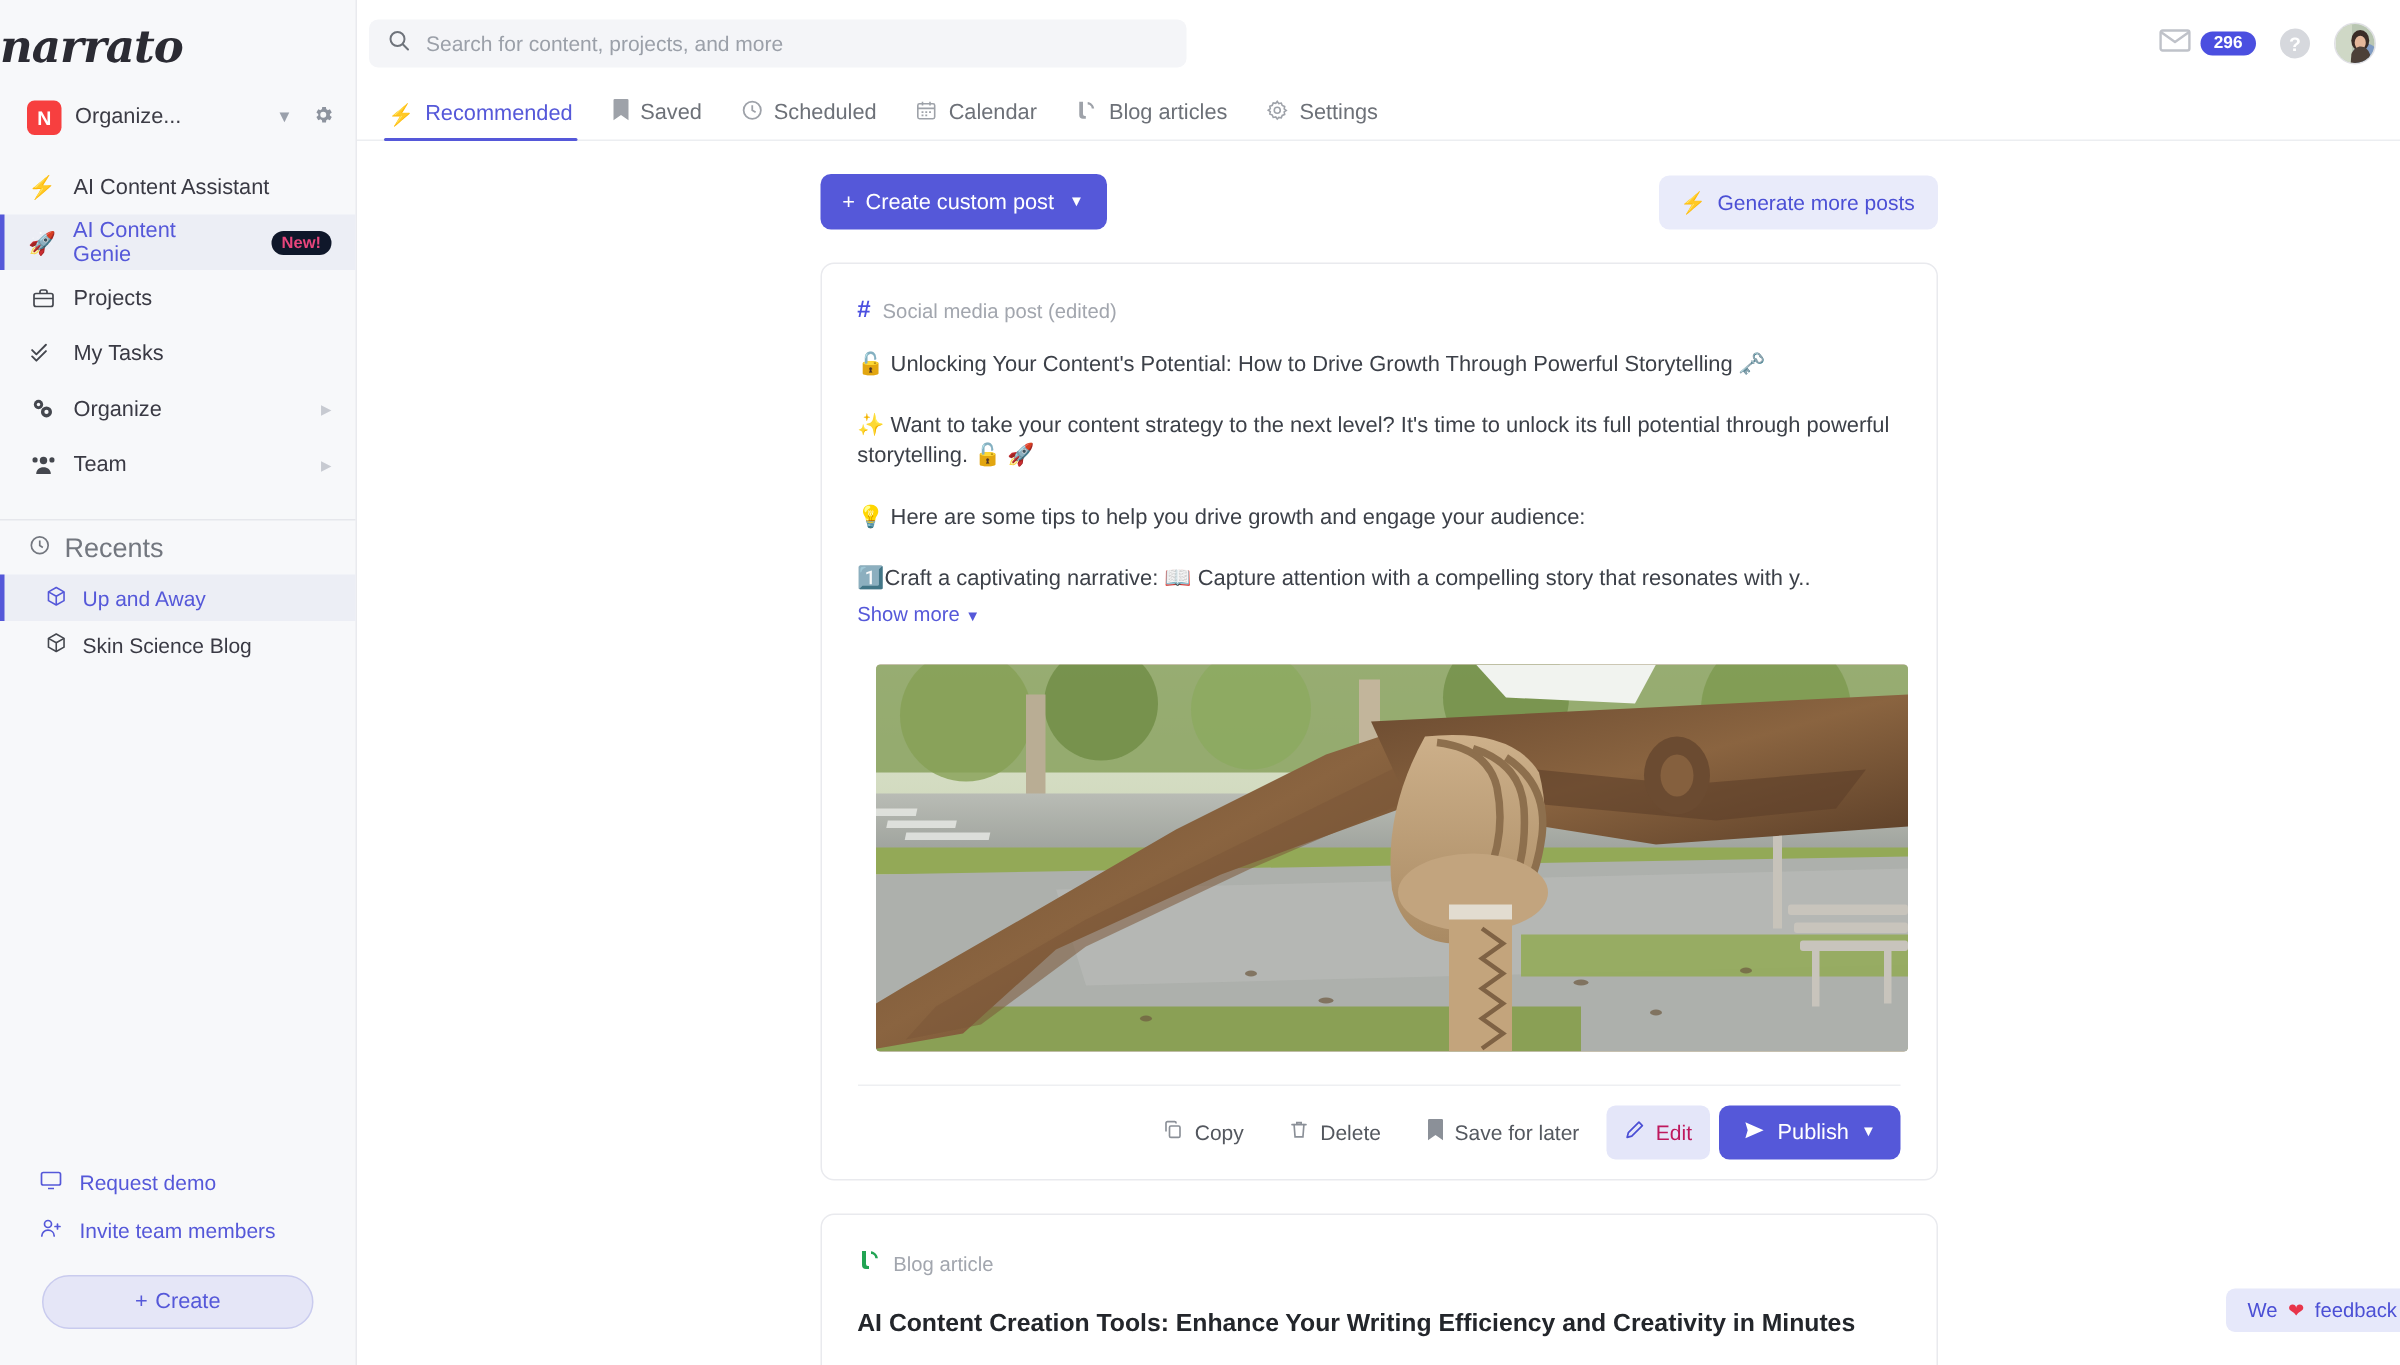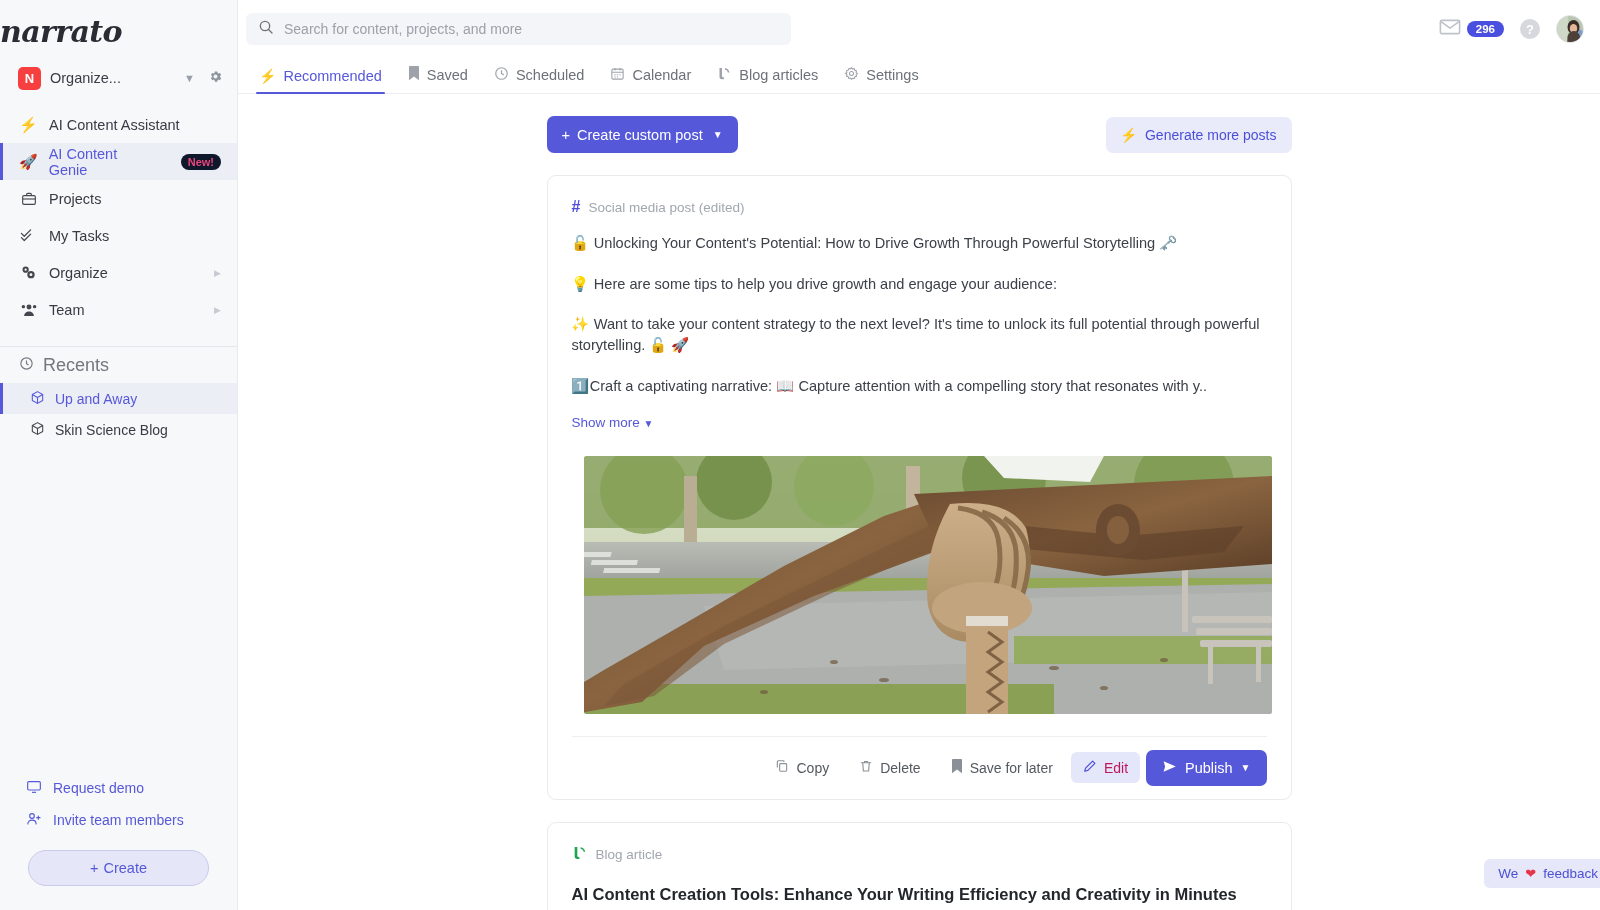--- a/index.html
+++ b/index.html
@@ -166,32 +166,32 @@
 
   .card {
     margin-top: 22px; background: #fff;
     border: 1px solid #e9eaee; border-radius: 9px;
     padding: 22px 24px 0 24px;
   }
   .card-type { display: flex; align-items: center; gap: 8px; font-size: 13.5px; color: #a2a6ae; }
   .hash { color: #4b4fe0; font-size: 16px; font-weight: 700; }
   .post-body { margin-top: 17px; }
   .post-line { font-size: 14.6px; color: #3c4048; line-height: 1.42; margin-bottom: 20px; }
-  .post-line.tight { margin-bottom: 16px; }
+  .post-line.tight { margin-bottom: 4px; }
   .show-more { font-size: 13.5px; color: #5558d9; cursor: pointer; margin-bottom: 16px; display:inline-block;}
 
   .post-image {
     width: 688px; height: 258px; border-radius: 3px; overflow: hidden;
     margin: 10px 0 0 12px;
     background: #9a8568;
   }
   .post-image svg { display: block; }
 
   .card-actions {
-    display: flex; align-items: center; justify-content: flex-end; gap: 6px;
+    display: flex; justify-content: flex-end; gap: 6px;
     border-top: 1px solid #eeeff2; margin-top: 22px;
     padding: 13px 0 13px 0;
   }
   .act {
     display: flex; align-items: center; gap: 7px;
     font-size: 14px; color: #54585f; padding: 7px 12px; border-radius: 6px; cursor: pointer;
   }
   .act .aico { color: #8b9098; font-size: 14px; }
   .act.edit { background: #e4e6f9; color: #be185d; }
   .act.edit .aico { color: #4b4fd5; }
@@ -452,22 +452,22 @@
         </div>
 
         <article class="card">
           <div class="card-type">
             <span class="hash">#</span>
             <span>Social media post (edited)</span>
           </div>
 
           <div class="post-body">
             <div class="post-line">🔓 Unlocking Your Content's Potential: How to Drive Growth Through Powerful Storytelling 🗝️</div>
+            <div class="post-line">✨ Want to take your content strategy to the next level? It's time to unlock its full potential through powerful storytelling. 🔓 🚀</div>
             <div class="post-line">💡 Here are some tips to help you drive growth and engage your audience:</div>
-            <div class="post-line">✨ Want to take your content strategy to the next level? It's time to unlock its full potential through powerful storytelling. 🔓 🚀</div>
             <div class="post-line tight">1️⃣Craft a captivating narrative: 📖 Capture attention with a compelling story that resonates with y..</div>
             <div class="show-more">
               <span>Show more</span>
               <span style="font-size:10px;">▼</span>
             </div>
           </div>
 
           <div class="post-image">
             <svg width="688" height="258" viewBox="0 0 688 258" preserveAspectRatio="none">
               <defs>

